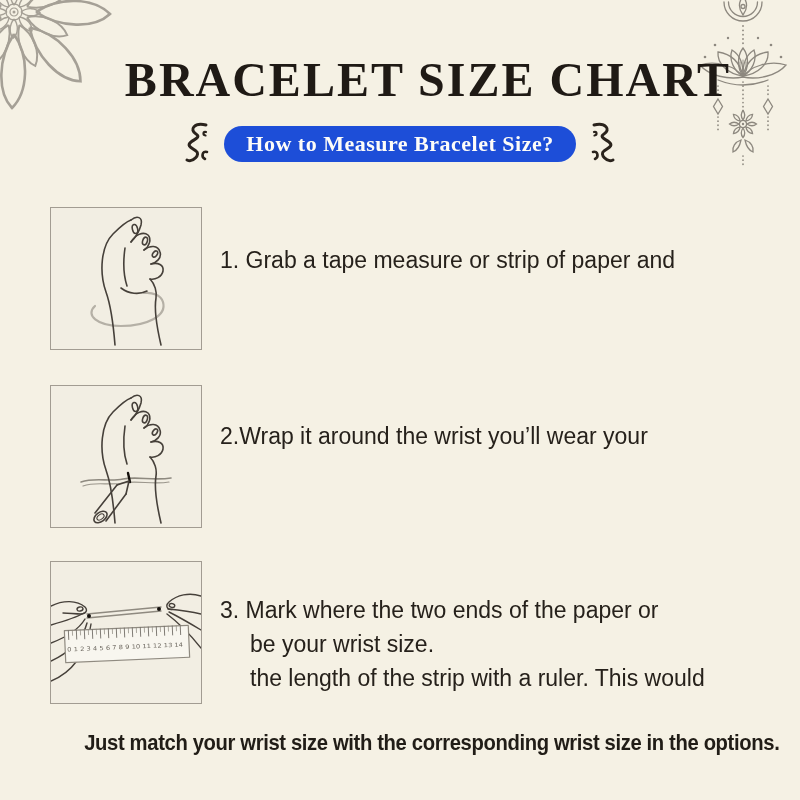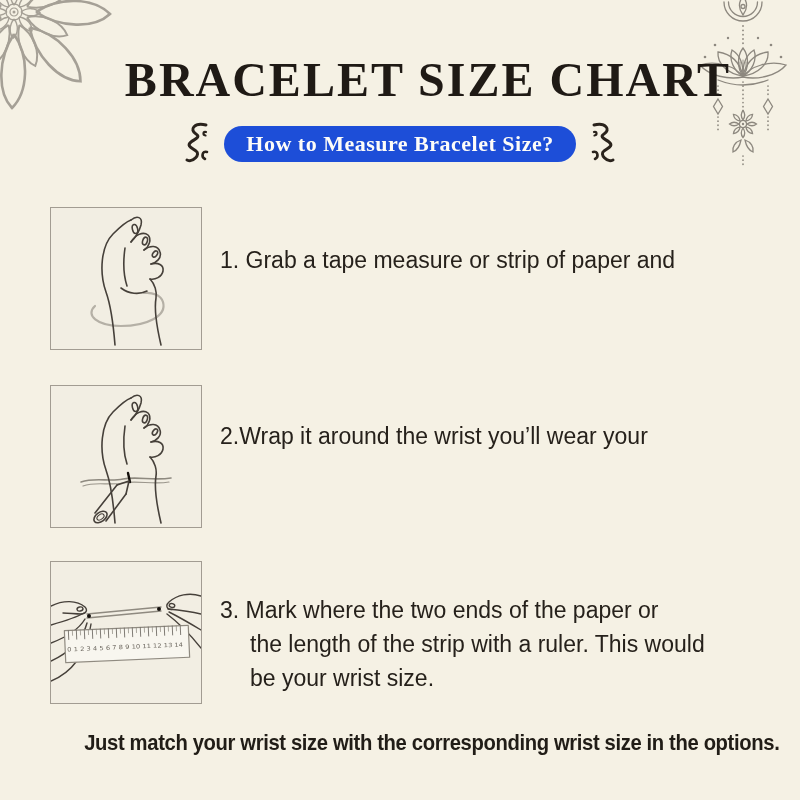--- a/index.html
+++ b/index.html
@@ -273,20 +273,20 @@
       <g transform="rotate(-2.5 75 82)">
         <rect x="14" y="66" width="124" height="32" fill="#f8f6ef" stroke="#8f8a80" stroke-width="1.2"></rect>
         <path d="M18,66v9M26,66v9M34,66v9M42,66v9M50,66v9M58,66v9M66,66v9M74,66v9M82,66v9M90,66v9M98,66v9M106,66v9M114,66v9M122,66v9M130,66v9" stroke="#75706a" stroke-width="0.9"></path>
         <path d="M22,66v5M30,66v5M38,66v5M46,66v5M54,66v5M62,66v5M70,66v5M78,66v5M86,66v5M94,66v5M102,66v5M110,66v5M118,66v5M126,66v5" stroke="#8c877e" stroke-width="0.7"></path>
         <text x="16" y="87" font-size="5.8" fill="#6b665e" stroke="none" textLength="116" lengthAdjust="spacingAndGlyphs" font-family="DejaVu Sans, sans-serif">0 1 2 3 4 5 6 7 8 9 10 11 12 13 14</text>
       </g>
     </svg>
   </div>
   <div class="step-text">
     <div class="step-line">3. Mark where the two ends of the paper or</div>
+    <div class="step-line cont">be your wrist size.</div>
     <div class="step-line cont">the length of the strip with a ruler. This would</div>
-    <div class="step-line cont">be your wrist size.</div>
   </div>
 </div>
 
 <div class="footer-note">
   <span>Just match your wrist size with the corresponding wrist size in the options.</span>
 </div>
 
 </body></html>

